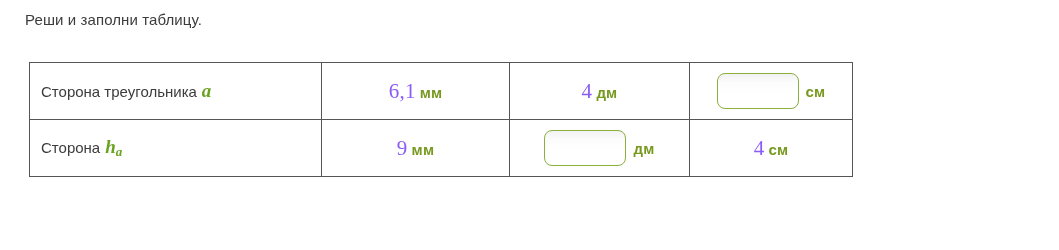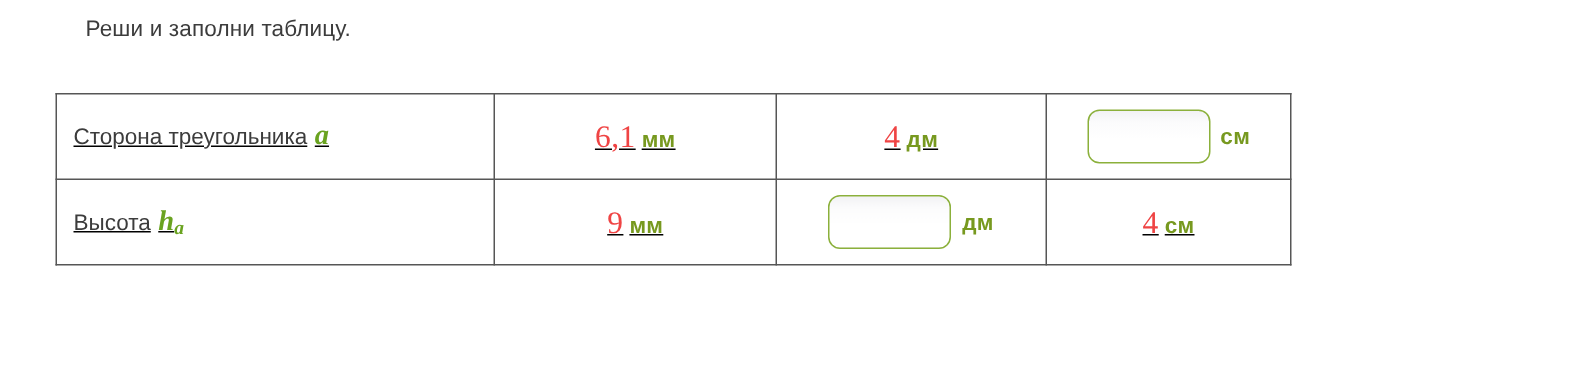--- a/index.html
+++ b/index.html
@@ -20,30 +20,28 @@
   }
   .prompt {
     position: absolute;
     left: 25px;
     top: 11px;
     font-size: 15px;
     color: #3c3c3c;
     font-family: "Liberation Sans", sans-serif;
     letter-spacing: 0.1px;
     white-space: nowrap;
-    margin-left: 32px;
   }
   .tbl {
     position: absolute;
-    left: 37px;
+    left: 29px;
     top: 62px;
     border-collapse: collapse;
     table-layout: fixed;
     background: #ffffff;
-    text-decoration: underline;
   }
   .tbl td {
     border: 1px solid #565656;
     height: 56px;
     padding: 0 0;
     vertical-align: middle;
     background: #ffffff;
   }
   .col-label { width: 292px; }
   .col-a     { width: 188px; }
@@ -74,21 +72,21 @@
   }
 
   .value-cell {
     text-align: center;
     white-space: nowrap;
     color: #77991f;
   }
   .num {
     font-family: "Liberation Serif", serif;
     font-size: 21px;
-    color: #ef4444;
+    color: #8b5cf6;
     letter-spacing: 0.3px;
   }
   .num.ital {
     font-style: italic;
   }
   .unit {
     font-family: "Liberation Sans", sans-serif;
     font-size: 15px;
     font-weight: bold;
     color: #77991f;
@@ -173,21 +171,21 @@
         <td class="value-cell">
           <span class="inline-wrap">
             <input class="answer-box" type="text" value="" style="">
             <span class="unit unit-after">см</span>
           </span>
         </td>
       </tr>
 
       <tr>
         <td class="label-cell">
-          <span>Высота</span><span class="var"><span>h</span><span class="sub">a</span></span>
+          <span>Сторона</span><span class="var"><span>h</span><span class="sub">a</span></span>
         </td>
         <td class="value-cell">
           <span class="num">9</span><span class="unit">мм</span>
         </td>
         <td class="value-cell">
           <span class="inline-wrap">
             <input class="answer-box" type="text" value="" style="">
             <span class="unit unit-after">дм</span>
           </span>
         </td>

